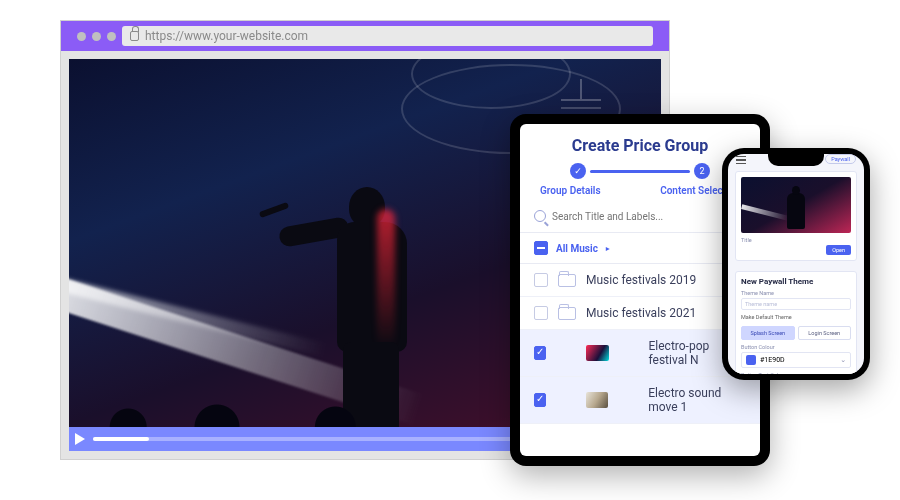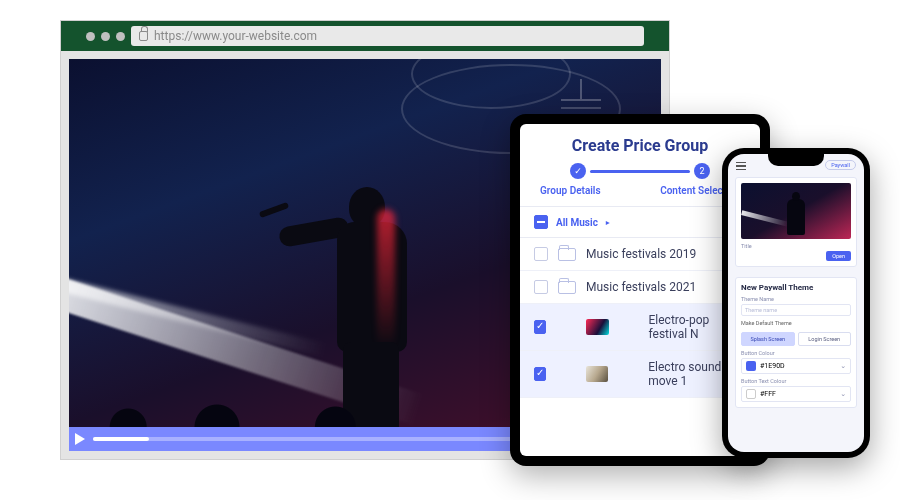--- a/index.html
+++ b/index.html
@@ -4,22 +4,22 @@
 <style>
 * { margin:0; padding:0; box-sizing:border-box; font-family: -apple-system, BlinkMacSystemFont, "Segoe UI", Roboto, Arial, sans-serif; }
 body { width:900px; height:500px; background:#fff; position:relative; overflow:hidden; }
 
 
 .browser {
   position:absolute; left:60px; top:20px; width:610px; height:440px;
   background:#e4e4e4; border:1px solid #d0d0d0;
 }
 .browser-bar {
-  height:30px; background:#14532d; display:flex; align-items:center; gap:6px;
-  padding:0 25px;
+  height:30px; background:#8b5cf6; display:flex; align-items:center; gap:6px;
+  padding:0 16px;
 }
 .bdot { width:9px; height:9px; border-radius:50%; background:#c0c0c0; }
 .url-box {
   flex:1; height:20px; background:#e9e9e9; border-radius:3px;
   display:flex; align-items:center; padding:0 8px; gap:6px; color:#8a8a8a; font-size:12px;
 }
 .lock { width:9px; height:10px; border:1.3px solid #8a8a8a; border-radius:2px; position:relative; }
 .lock::before { content:""; position:absolute; top:-6px; left:1px; width:5px; height:5px; border:1.3px solid #8a8a8a; border-bottom:none; border-radius:3px 3px 0 0; }
 
 .video-area {
@@ -101,21 +101,21 @@
 .frow { display:flex; align-items:center; gap:10px; padding:9px 14px; border-bottom:1px solid #eef0f8; font-size:12px; color:#3a3f5c;}
 .frow.sel { background:#eef1ff;gap:40px;}
 .folder-ic { width:18px; height:13px; border:1.5px solid #b9c0e4; border-radius:2px; position:relative;}
 .folder-ic::before{content:"";position:absolute;top:-4px;left:0;width:8px;height:4px;border:1.5px solid #b9c0e4;border-bottom:none;border-radius:2px 2px 0 0;}
 .thumb { width:26px; height:16px; border-radius:2px;}
 .thumb.a{background:linear-gradient(120deg,#ff2a55 0%,#1a0f3a 60%,#00e0e0 100%);}
 .thumb.b{background:linear-gradient(120deg,#e8e4da 0%,#b7a88e 50%,#5a5040 100%);}
 
 
 .phone {
-  position:absolute; left:722px; top:148px; width:148px; height:310px;
+  position:absolute; left:722px; top:148px; width:148px; height:232px;
   background:#000; border-radius:22px; padding:6px;
   box-shadow:0 10px 30px rgba(0,0,0,.35);
 }
 .notch{position:absolute;top:6px;left:50%;transform:translateX(-50%);width:56px;height:12px;background:#000;border-radius:0 0 10px 10px;z-index:2;}
 .phone-screen{width:100%;height:100%;background:#f4f5fb;border-radius:16px;overflow:hidden;display:flex;flex-direction:column;font-size:7px;}
 .ph-top{height:18px;display:flex;align-items:flex-end;justify-content:space-between;padding:0 8px 2px;}
 .hamb{width:10px;height:8px;display:flex;flex-direction:column;justify-content:space-between;}
 .hamb span{height:1.3px;background:#555;}
 .pill{border:1px solid #c4caea;border-radius:8px;padding:1px 5px;font-size:5.5px;color:#4a62f0;}
 .ph-card{margin:5px 7px;background:#fff;border:1px solid #e2e5f3;border-radius:3px;padding:5px;}
@@ -178,20 +178,24 @@
     <div class="tab-title">Create Price Group</div>
     <div class="stepper">
       <span class="stp-dot done"></span>
       <span class="stp-line"></span>
       <span class="stp-dot">2</span>
     </div>
     <div class="stp-labels">
       <span>Group Details</span>
       <span>Content Selection</span>
     </div>
+    <div class="search-row">
+      <span class="mag"></span>
+      <input class="search-input" placeholder="Search Title and Labels..." style="">
+    </div>
     <div class="allfiles">
       <span class="chk dash"></span>
       <span class="af-label">All Music</span>
       <span class="af-caret">▸</span>
     </div>
     <div class="file-list">
       <div class="frow">
         <span class="chk"></span>
         <span class="folder-ic"></span>
         <span>Music festivals 2019</span>

